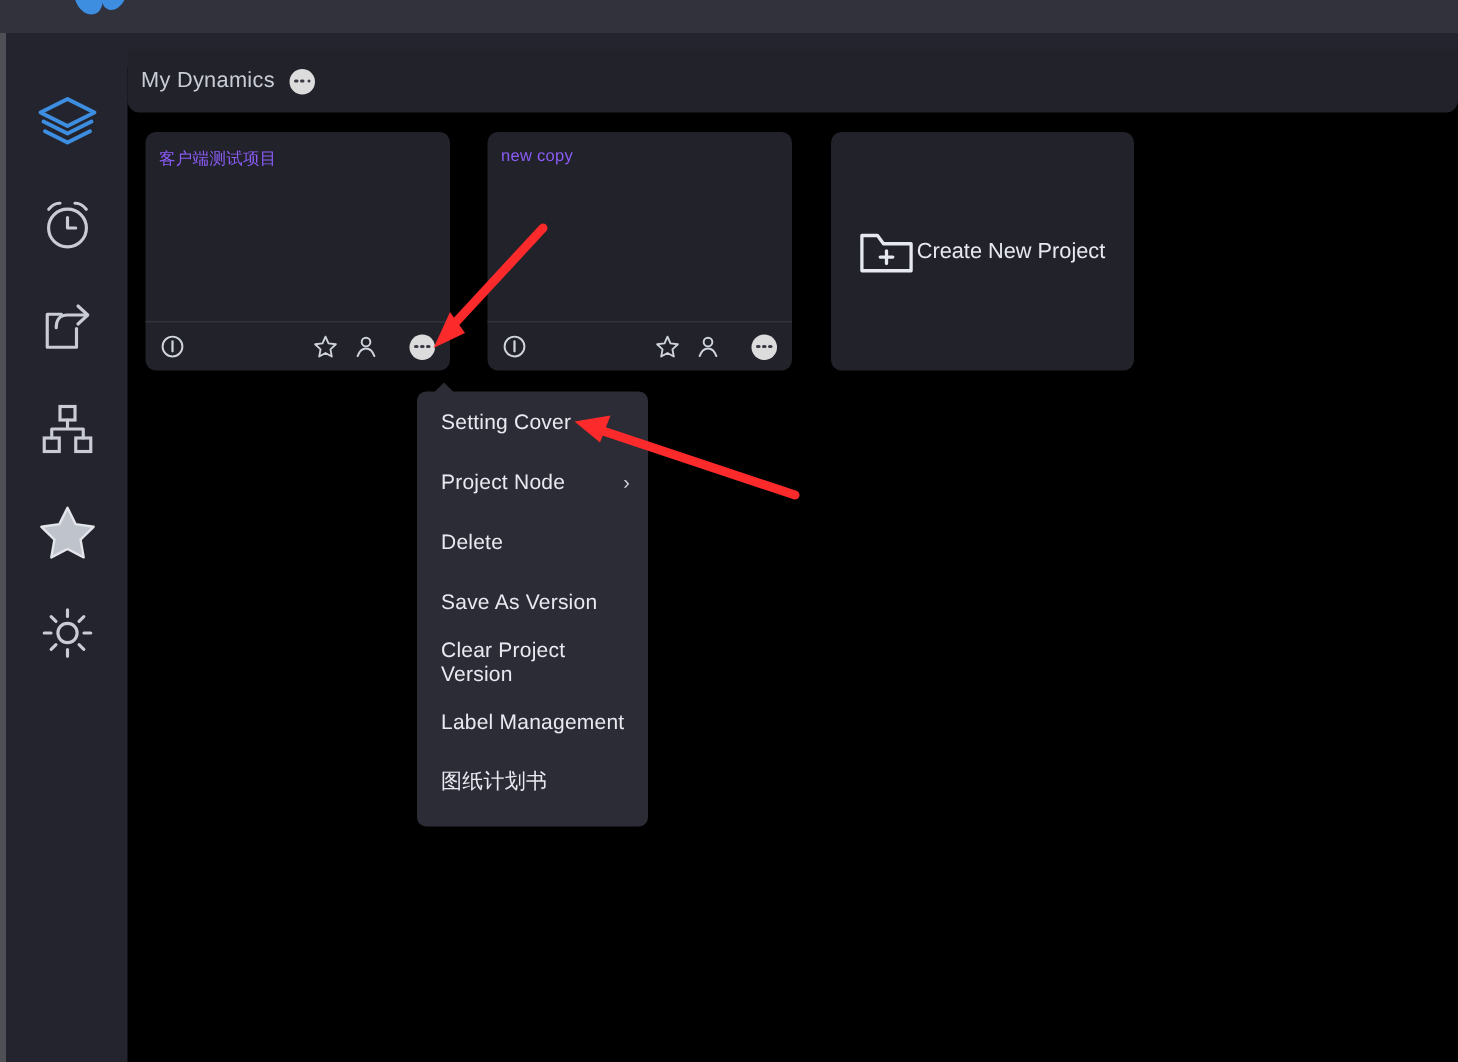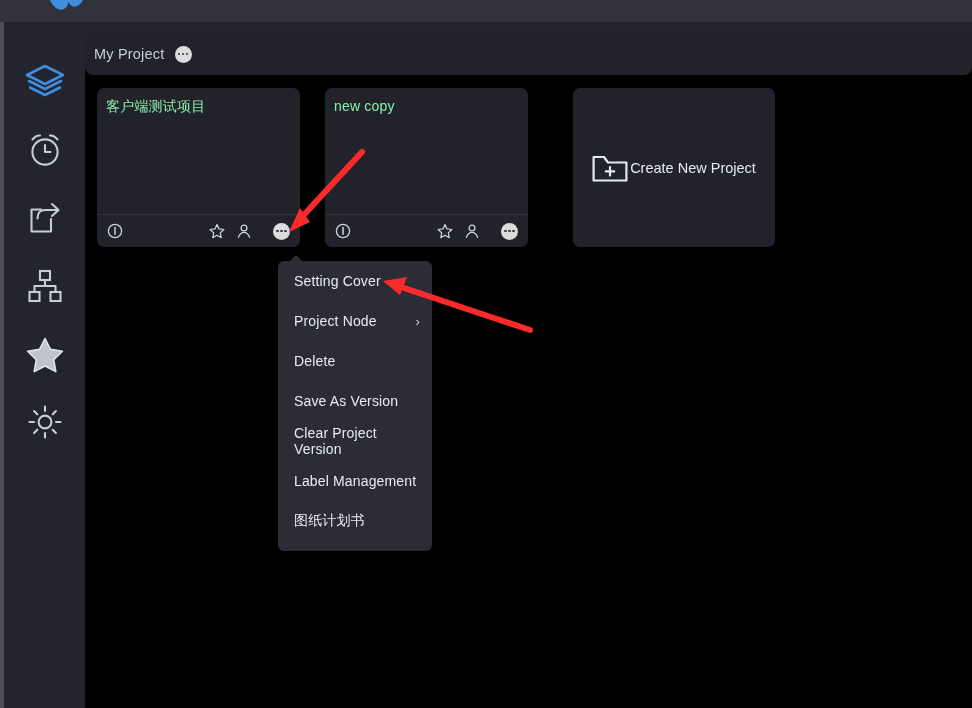--- a/index.html
+++ b/index.html
@@ -71,33 +71,33 @@
   
   .card-row { position: absolute; left: 97px; top: 88px; }
   .pcard {
     position: absolute; top: 0; width: 203px; height: 159px;
     background: #22222b; border-radius: 7px;
     display: flex; flex-direction: column;
   }
   .pcard.c1 { left: 0; }
   .pcard.c2 { left: 228px; }
   .pcard-title {
-    padding: 10px 0 0 9px; font-size: 14px; color: #86efac; letter-spacing: .2px;
+    padding: 10px 0 0 9px; font-size: 11px; color: #8b5cf6; letter-spacing: .2px;
   }
   .pcard-spacer { flex: 1; }
   .pcard-foot {
     height: 33px; border-top: 1px solid #33333d;
     display: flex; align-items: center; padding: 0 10px;
   }
   .foot-left { display: flex; align-items: center; }
   .foot-right { margin-left: auto; display: flex; align-items: center; gap: 11px; }
   .ficon { cursor: pointer; display: flex; }
 
   .newcard {
-    position: absolute; left: 476px; top: 0; width: 202px; height: 159px;
+    position: absolute; left: 457px; top: 0; width: 202px; height: 159px;
     background: #22222b; border-radius: 7px;
     display: flex; align-items: center; justify-content: center; gap: 2px;
     cursor: pointer;
   }
   .newcard-label { font-size: 14.5px; color: #e6e9ef; }
 
   
   .ctxmenu {
     position: absolute; left: 278px; top: 261px; width: 154px;
     background: #2c2c36; border-radius: 6px;
@@ -186,21 +186,21 @@
           <path d="M18 2.5 L18 7 M18 29 L18 33.5 M2.5 18 L7 18 M29 18 L33.5 18
                    M7.1 7.1 L10.3 10.3 M25.7 25.7 L28.9 28.9
                    M28.9 7.1 L25.7 10.3 M10.3 25.7 L7.1 28.9"></path>
         </g>
       </svg>
     </div>
 
   </div>
 
   <div class="project-bar">
-    <span class="project-bar-title">My Project</span>
+    <span class="project-bar-title">My Dynamics</span>
     <span class="dots-badge">
       <i></i>
       <i></i>
       <i></i>
     </span>
   </div>
 
   <div class="card-row">
 
     <div class="pcard c1">

